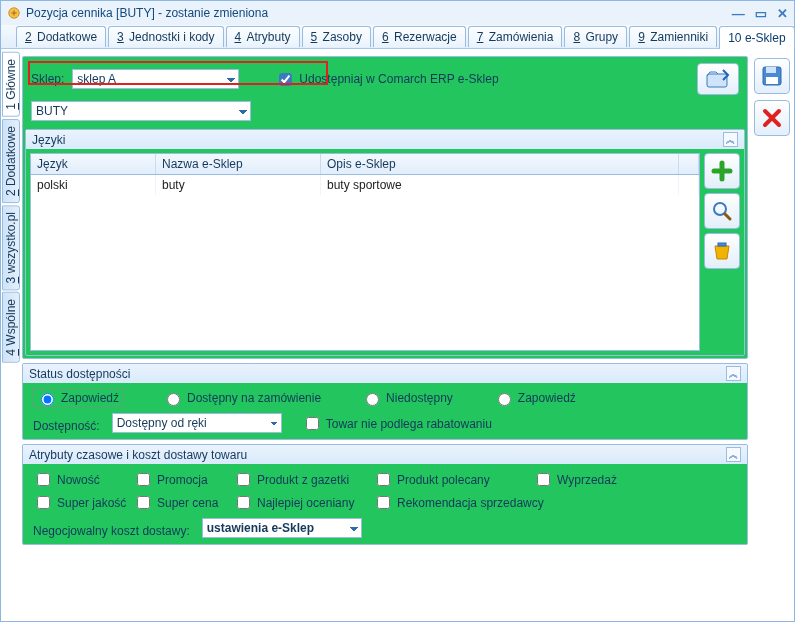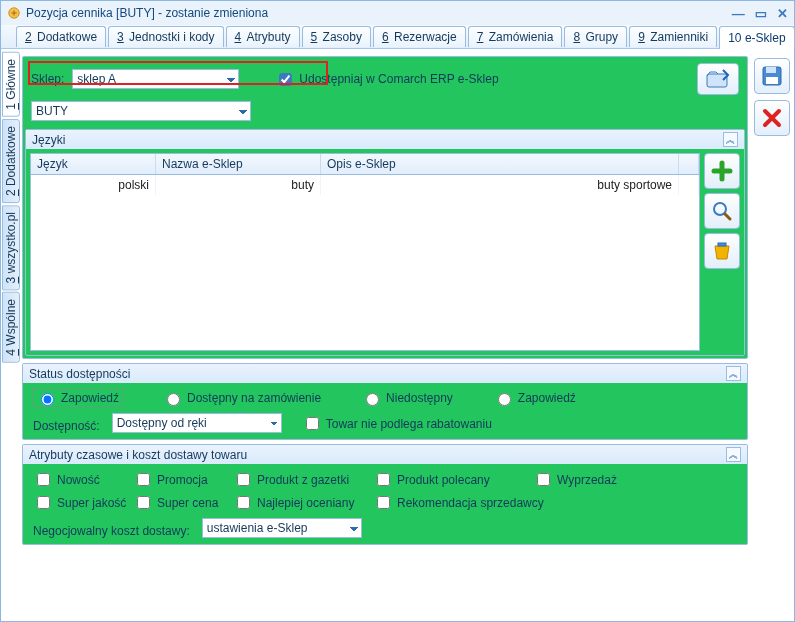--- a/index.html
+++ b/index.html
@@ -44,21 +44,21 @@
   .btn-pane { border:1px solid #9abce0; background:linear-gradient(#fefeff,#e3effb); border-radius:4px; display:flex; align-items:center; justify-content:center; cursor:pointer;}
   .btn40 { width:42px; height:32px;}
 
   .row2 { display:flex; align-items:center; gap:6px; padding:0 8px 6px 8px;}
   .grp-btn { background:linear-gradient(#e9f3fd,#cfe3f7); border:1px solid #7fa9d5; color:#15395b; padding:2px 14px; border-radius:2px; cursor:pointer;}
 
   .lang-section { display:flex; gap:4px; padding:4px;}
   .lang-table { flex:1; border:1px solid #9abce0; background:#fff; }
   .lang-hdr { display:grid; grid-template-columns: 125px 165px 1fr 20px; background:linear-gradient(#f3f8fe,#e1eefb); color:#15395b; border-bottom:1px solid #9abce0;}
   .lang-hdr div { padding:3px 6px; border-right:1px solid #c8dcf1;}
-  .lang-row { display:grid; grid-template-columns: 125px 165px 1fr 20px; color:#222;text-align:right;}
+  .lang-row { display:grid; grid-template-columns: 125px 165px 1fr 20px; color:#222;}
   .lang-row div { padding:3px 6px; border-right:1px solid #eef4fb;}
   .lang-body { height:175px; overflow:auto;}
 
   .sideicons { display:flex; flex-direction:column; gap:4px;}
 
   .status-body, .attr-body { padding:6px 10px; display:flex; flex-direction:column; gap:6px;}
   .radio-row { display:flex; gap:40px; align-items:center;}
   .radio { display:inline-flex; align-items:center; gap:4px; color:#15395b;}
   .radio.sel { outline:1px dotted #888; padding:1px 3px;}
   .flex-row { display:flex; align-items:flex-end; gap:12px;}
@@ -261,21 +261,21 @@
                   <input type="checkbox" style="">
                   <span>Najlepiej oceniany</span>
                 </label>
               <label class="chk" style="grid-column:span 2;">
                   <input type="checkbox" style="">
                   <span>Rekomendacja sprzedawcy</span>
                 </label>
             </div>
             <div class="flex-row">
               <label class="fld">Negocjowalny koszt dostawy:</label>
-              <span class="sel-like" style="width:160px;">
+              <span class="sel-like" style="width:160px;font-weight:bold;">
                   <span>ustawienia e-Sklep</span>
                 </span>
             </div>
           </div>
         </div>
       </div>
 
       <div class="right-actions">
         <div class="ra-btn">
           <svg width="24" height="24" viewBox="0 0 24 24">

